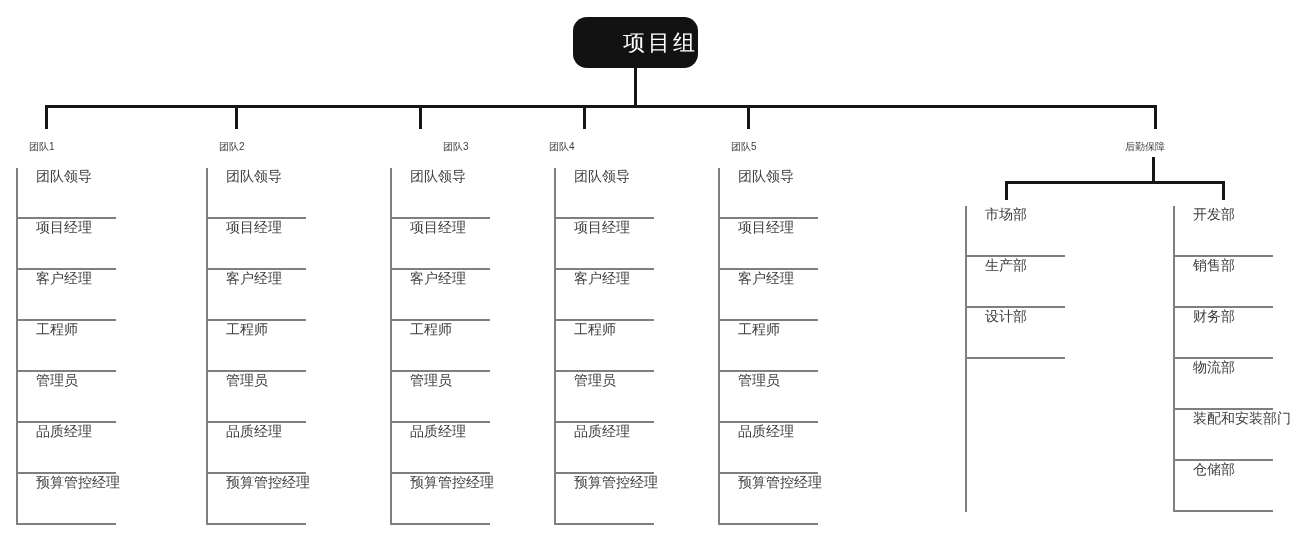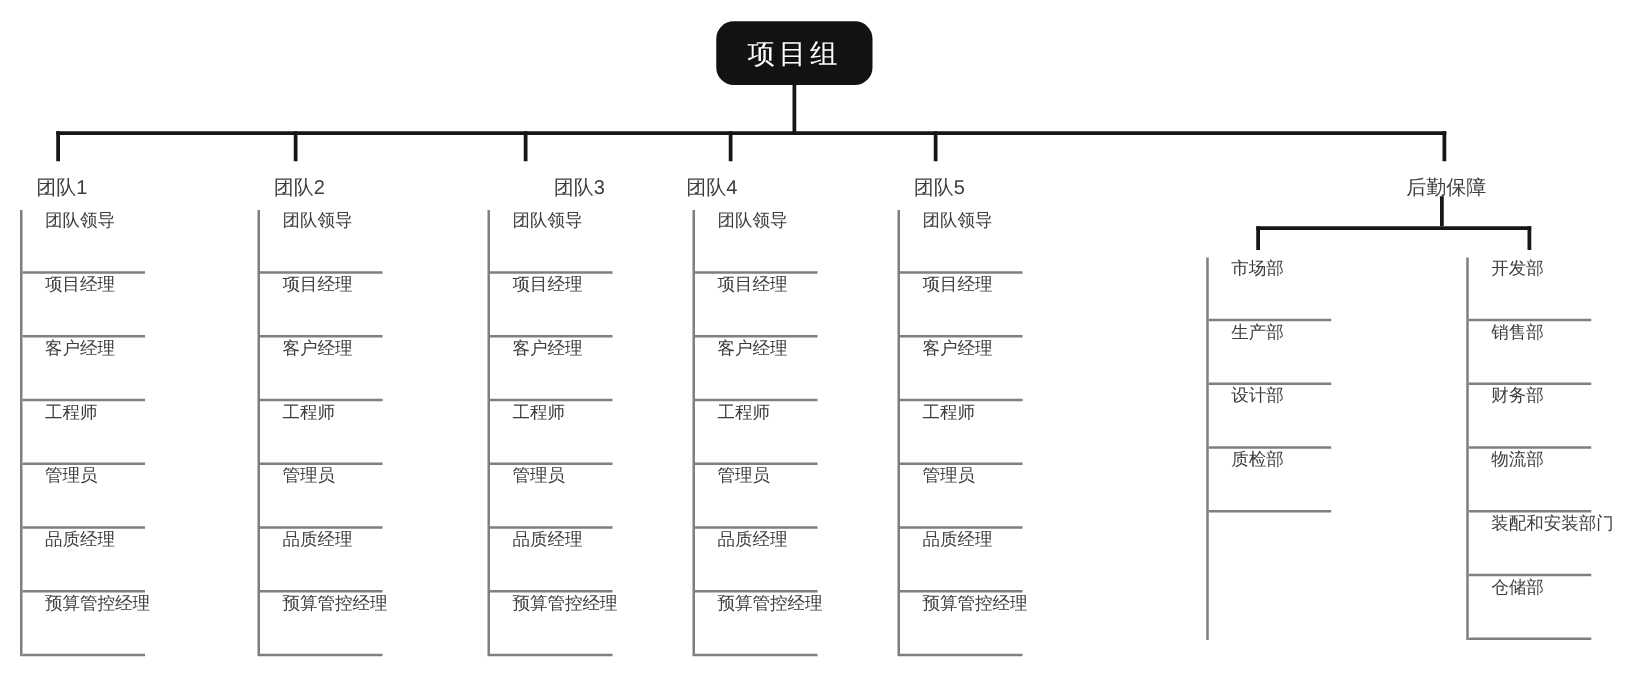--- a/index.html
+++ b/index.html
@@ -8,31 +8,31 @@
     width:1300px;height:542px;
     background:#ffffff;
     font-family:"Liberation Sans","DejaVu Sans",sans-serif;
     overflow:hidden;
   }
   
   .root-box{
     position:absolute;
     left:573px;top:17px;width:125px;height:51px;
     background:#121212;border-radius:14px;
-    display:flex;align-items:center;justify-content:center;
+    display:flex;align-items:center;justify-content:flex-end;
     color:#ffffff;font-size:22px;letter-spacing:3px;
   }
   
   .conn{position:absolute;background:#161616;}
   .conn.h{height:3px;}
   .conn.v{width:3px;}
   
   .branch-label{
     position:absolute;top:140px;
-    font-size:16px;color:#3d3d3d;white-space:nowrap;
+    font-size:10px;color:#3d3d3d;white-space:nowrap;
   }
   
   .col{
     position:absolute;width:100px;
     border-left:2px solid #7f7f7f;
     box-sizing:border-box;
   }
   .col .item{
     height:51px;box-sizing:border-box;
     border-bottom:2px solid #7f7f7f;
@@ -196,23 +196,20 @@
   <div class="col sub-col" style="left:965px;">
     <div class="item">
         <span>市场部</span>
       </div>
     <div class="item">
         <span>生产部</span>
       </div>
     <div class="item">
         <span>设计部</span>
       </div>
-    <div class="item">
-        <span>质检部</span>
-      </div>
   </div>
 
   <div class="col sub-col" style="left:1173px;">
     <div class="item">
         <span>开发部</span>
       </div>
     <div class="item">
         <span>销售部</span>
       </div>
     <div class="item">

